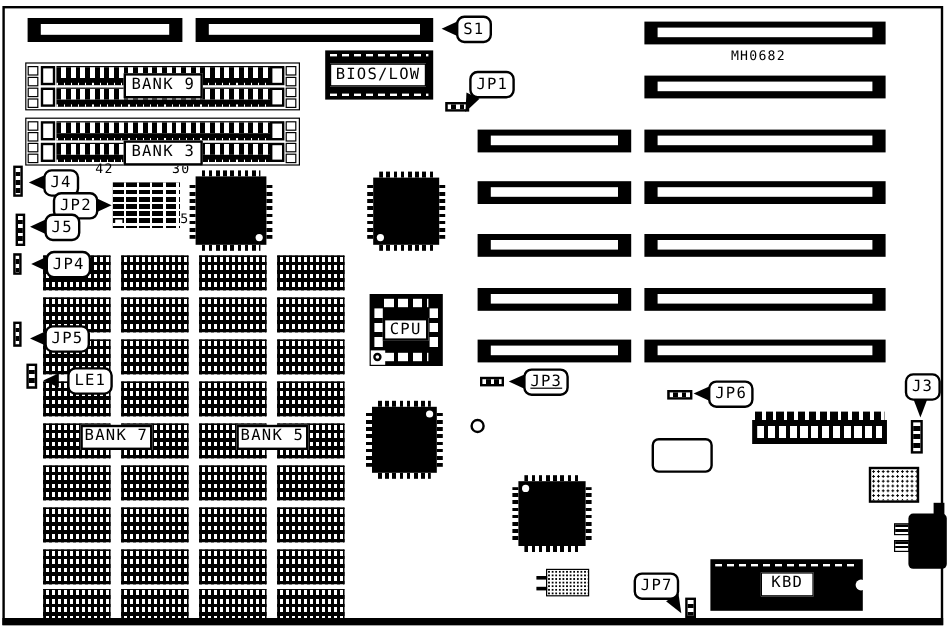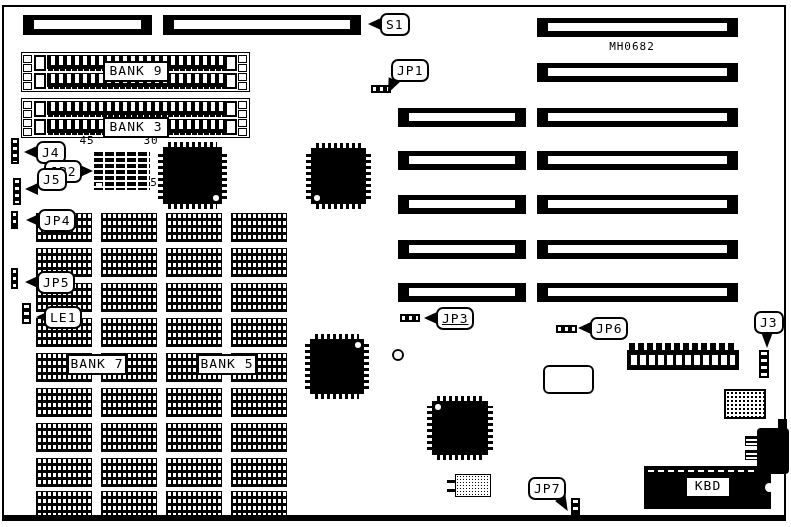--- a/index.html
+++ b/index.html
@@ -61,25 +61,38 @@
             background-image:repeating-linear-gradient(90deg,transparent 0 9px,#fff 9px 11px),
                              repeating-linear-gradient(180deg,transparent 0 4px,#fff 4px 6px);}
   .num{font-size:11px;letter-spacing:1px;text-align:center;height:12px;line-height:12px;z-index:8;}
 </style>
 </head>
 <body>
 
 <div id="screen">
   <div class="abs" id="board"></div>
 
-
+  <div class="abs romchip" style="left:271px;top:42px;width:90px;height:41px">
+    <div class="abs rom-dash" style="left:4px;right:4px;top:3px"></div>
+    <div class="abs rom-dash" style="left:4px;right:4px;bottom:3px"></div>
+    <div class="abs rom-band" style="left:4px;top:11px;width:80px;height:19px">BIOS/LOW</div>
+  </div>
+
+  <div class="abs" id="cpu" style="left:308px;top:245px;width:61px;height:60px">
+    <div class="abs cpu-strip-h" style="left:12px;right:12px;top:4px"></div>
+    <div class="abs cpu-strip-h" style="left:12px;right:12px;bottom:4px"></div>
+    <div class="abs cpu-strip-v" style="top:12px;bottom:12px;left:4px"></div>
+    <div class="abs cpu-strip-v" style="top:12px;bottom:12px;right:4px"></div>
+    <div class="abs cpu-corner" style="left:1px;bottom:1px"></div>
+    <div class="abs chip-label" style="left:11px;top:20px;width:38px;height:19px">CPU</div>
+  </div>
 
   <div class="abs npu-notch" style="left:392px;top:349px"></div>
 
-  <div class="abs" id="kbd" style="left:644px;top:466px;width:127px;height:43px">
+  <div class="abs" id="kbd" style="left:592px;top:466px;width:127px;height:43px">
     <div class="abs rom-dash" style="left:4px;right:4px;top:4px"></div>
     <div class="abs kbd-notch" style="right:-3px;top:17px"></div>
     <div class="abs chip-label" style="left:42px;top:11px;width:44px;height:20px;border-width:1px">KBD</div>
   </div>
 
   <div class="abs" style="left:627px;top:343px;width:112px;height:27px;z-index:4">
     <div class="abs pwr-tabs" style="left:2px;top:0;width:108px;height:8px"></div>
     <div class="abs pwr-body" style="left:0;top:7px;width:112px;height:20px">
       <div class="abs pwr-cells" style="left:2px;top:3px;right:2px;bottom:3px"></div>
     </div>
@@ -91,21 +104,21 @@
   <div class="abs" style="left:447px;top:480px;width:9px;height:3px;background:#000;z-index:4"></div>
   <div class="abs" style="left:447px;top:489px;width:9px;height:3px;background:#000;z-index:4"></div>
   <div class="abs" style="left:757px;top:428px;width:32px;height:46px;background:#000;border-radius:4px;z-index:16"></div>
   <div class="abs" style="left:778px;top:419px;width:9px;height:12px;background:#000;z-index:16"></div>
   <div class="abs din-pin" style="left:745px;top:436px"></div>
   <div class="abs din-pin" style="left:745px;top:450px"></div>
 
   <div class="abs" id="jp2-grid" style="left:94px;top:152px;width:56px;height:38px">
     <div class="abs" style="left:2px;bottom:3px;width:6px;height:4px;background:#fff"></div>
   </div>
-  <div class="abs num" style="left:76px;top:135px;width:22px">45</div>
+  <div class="abs num" style="left:76px;top:135px;width:22px">42</div>
   <div class="abs num" style="left:140px;top:135px;width:22px">30</div>
   <div class="abs num" style="left:146px;top:177px;width:16px">5</div>
 
   <div class="abs num" style="left:600px;top:41px;width:64px">MH0682</div>
 
   <div class="abs boxlabel" style="left:67px;top:354px;width:60px;height:21px">BANK 7</div>
   <div class="abs boxlabel" style="left:197px;top:354px;width:60px;height:21px">BANK 5</div>
 
   <div class="abs" id="board-bottom"></div>
 <div class="abs slot" style="left: 23px; top: 15px; width: 129px; height: 20px;">
@@ -265,27 +278,27 @@
     <div class="abs pin-v" style="left: 571px; top: 498px; width: 9px; height: 17px;"></div>
     <div class="abs pin-v" style="left: 759px; top: 350px; width: 10px; height: 28px;"></div>
     <div class="abs balloon" style="left: 380px; top: 13px; text-align: right;">S1</div>
     <div class="abs tail" style="left: 368px; top: 18px; border-top: 6px solid transparent; border-bottom: 6px solid transparent; border-right: 13px solid rgb(0, 0, 0);"></div>
     <div class="abs balloon" style="left: 391px; top: 59px;">JP1</div>
     <div class="abs tail" style="left: 385px; top: 79px; border-left: 6px solid transparent; border-right: 6px solid transparent; border-top: 15px solid rgb(0, 0, 0); transform: rotate(25deg);"></div>
     <div class="abs balloon" style="left: 36px; top: 141px;">J4</div>
     <div class="abs tail" style="left: 24px; top: 146px; border-top: 6px solid transparent; border-bottom: 6px solid transparent; border-right: 13px solid rgb(0, 0, 0);"></div>
     <div class="abs balloon" style="left: 44px; top: 160px;">JP2</div>
     <div class="abs tail" style="left: 80px; top: 165px; border-top: 6px solid transparent; border-bottom: 6px solid transparent; border-left: 13px solid rgb(0, 0, 0);"></div>
-    <div class="abs balloon" style="left: 37px; top: 168px;">J5</div>
+    <div class="abs balloon" style="left: 37px; top: 178px;">J5</div>
     <div class="abs tail" style="left: 25px; top: 183px; border-top: 6px solid transparent; border-bottom: 6px solid transparent; border-right: 13px solid rgb(0, 0, 0);"></div>
     <div class="abs balloon" style="left: 38px; top: 209px;">JP4</div>
     <div class="abs tail" style="left: 26px; top: 214px; border-top: 6px solid transparent; border-bottom: 6px solid transparent; border-right: 13px solid rgb(0, 0, 0);"></div>
     <div class="abs balloon" style="left: 37px; top: 271px;">JP5</div>
     <div class="abs tail" style="left: 25px; top: 276px; border-top: 6px solid transparent; border-bottom: 6px solid transparent; border-right: 13px solid rgb(0, 0, 0);"></div>
-    <div class="abs balloon" style="left: 44px; top: 306px;">LE1</div>
+    <div class="abs balloon" style="left: 56px; top: 306px;">LE1</div>
     <div class="abs tail" style="left: 36px; top: 311px; border-top: 6px solid transparent; border-bottom: 6px solid transparent; border-right: 13px solid rgb(0, 0, 0);"></div>
     <div class="abs balloon" style="left: 436px; top: 307px; text-decoration: underline;">JP3</div>
     <div class="abs tail" style="left: 424px; top: 312px; border-top: 6px solid transparent; border-bottom: 6px solid transparent; border-right: 13px solid rgb(0, 0, 0);"></div>
     <div class="abs balloon" style="left: 590px; top: 317px;">JP6</div>
     <div class="abs tail" style="left: 578px; top: 322px; border-top: 6px solid transparent; border-bottom: 6px solid transparent; border-right: 13px solid rgb(0, 0, 0);"></div>
     <div class="abs balloon" style="left: 754px; top: 311px;">J3</div>
     <div class="abs tail" style="left: 761px; top: 332px; border-left: 6px solid transparent; border-right: 6px solid transparent; border-top: 16px solid rgb(0, 0, 0);"></div>
     <div class="abs balloon" style="left: 528px; top: 477px;">JP7</div>
     <div class="abs tail" style="left: 558px; top: 497px; border-left: 6px solid transparent; border-right: 6px solid transparent; border-top: 15px solid rgb(0, 0, 0); transform: rotate(-30deg);"></div>
   </div>

